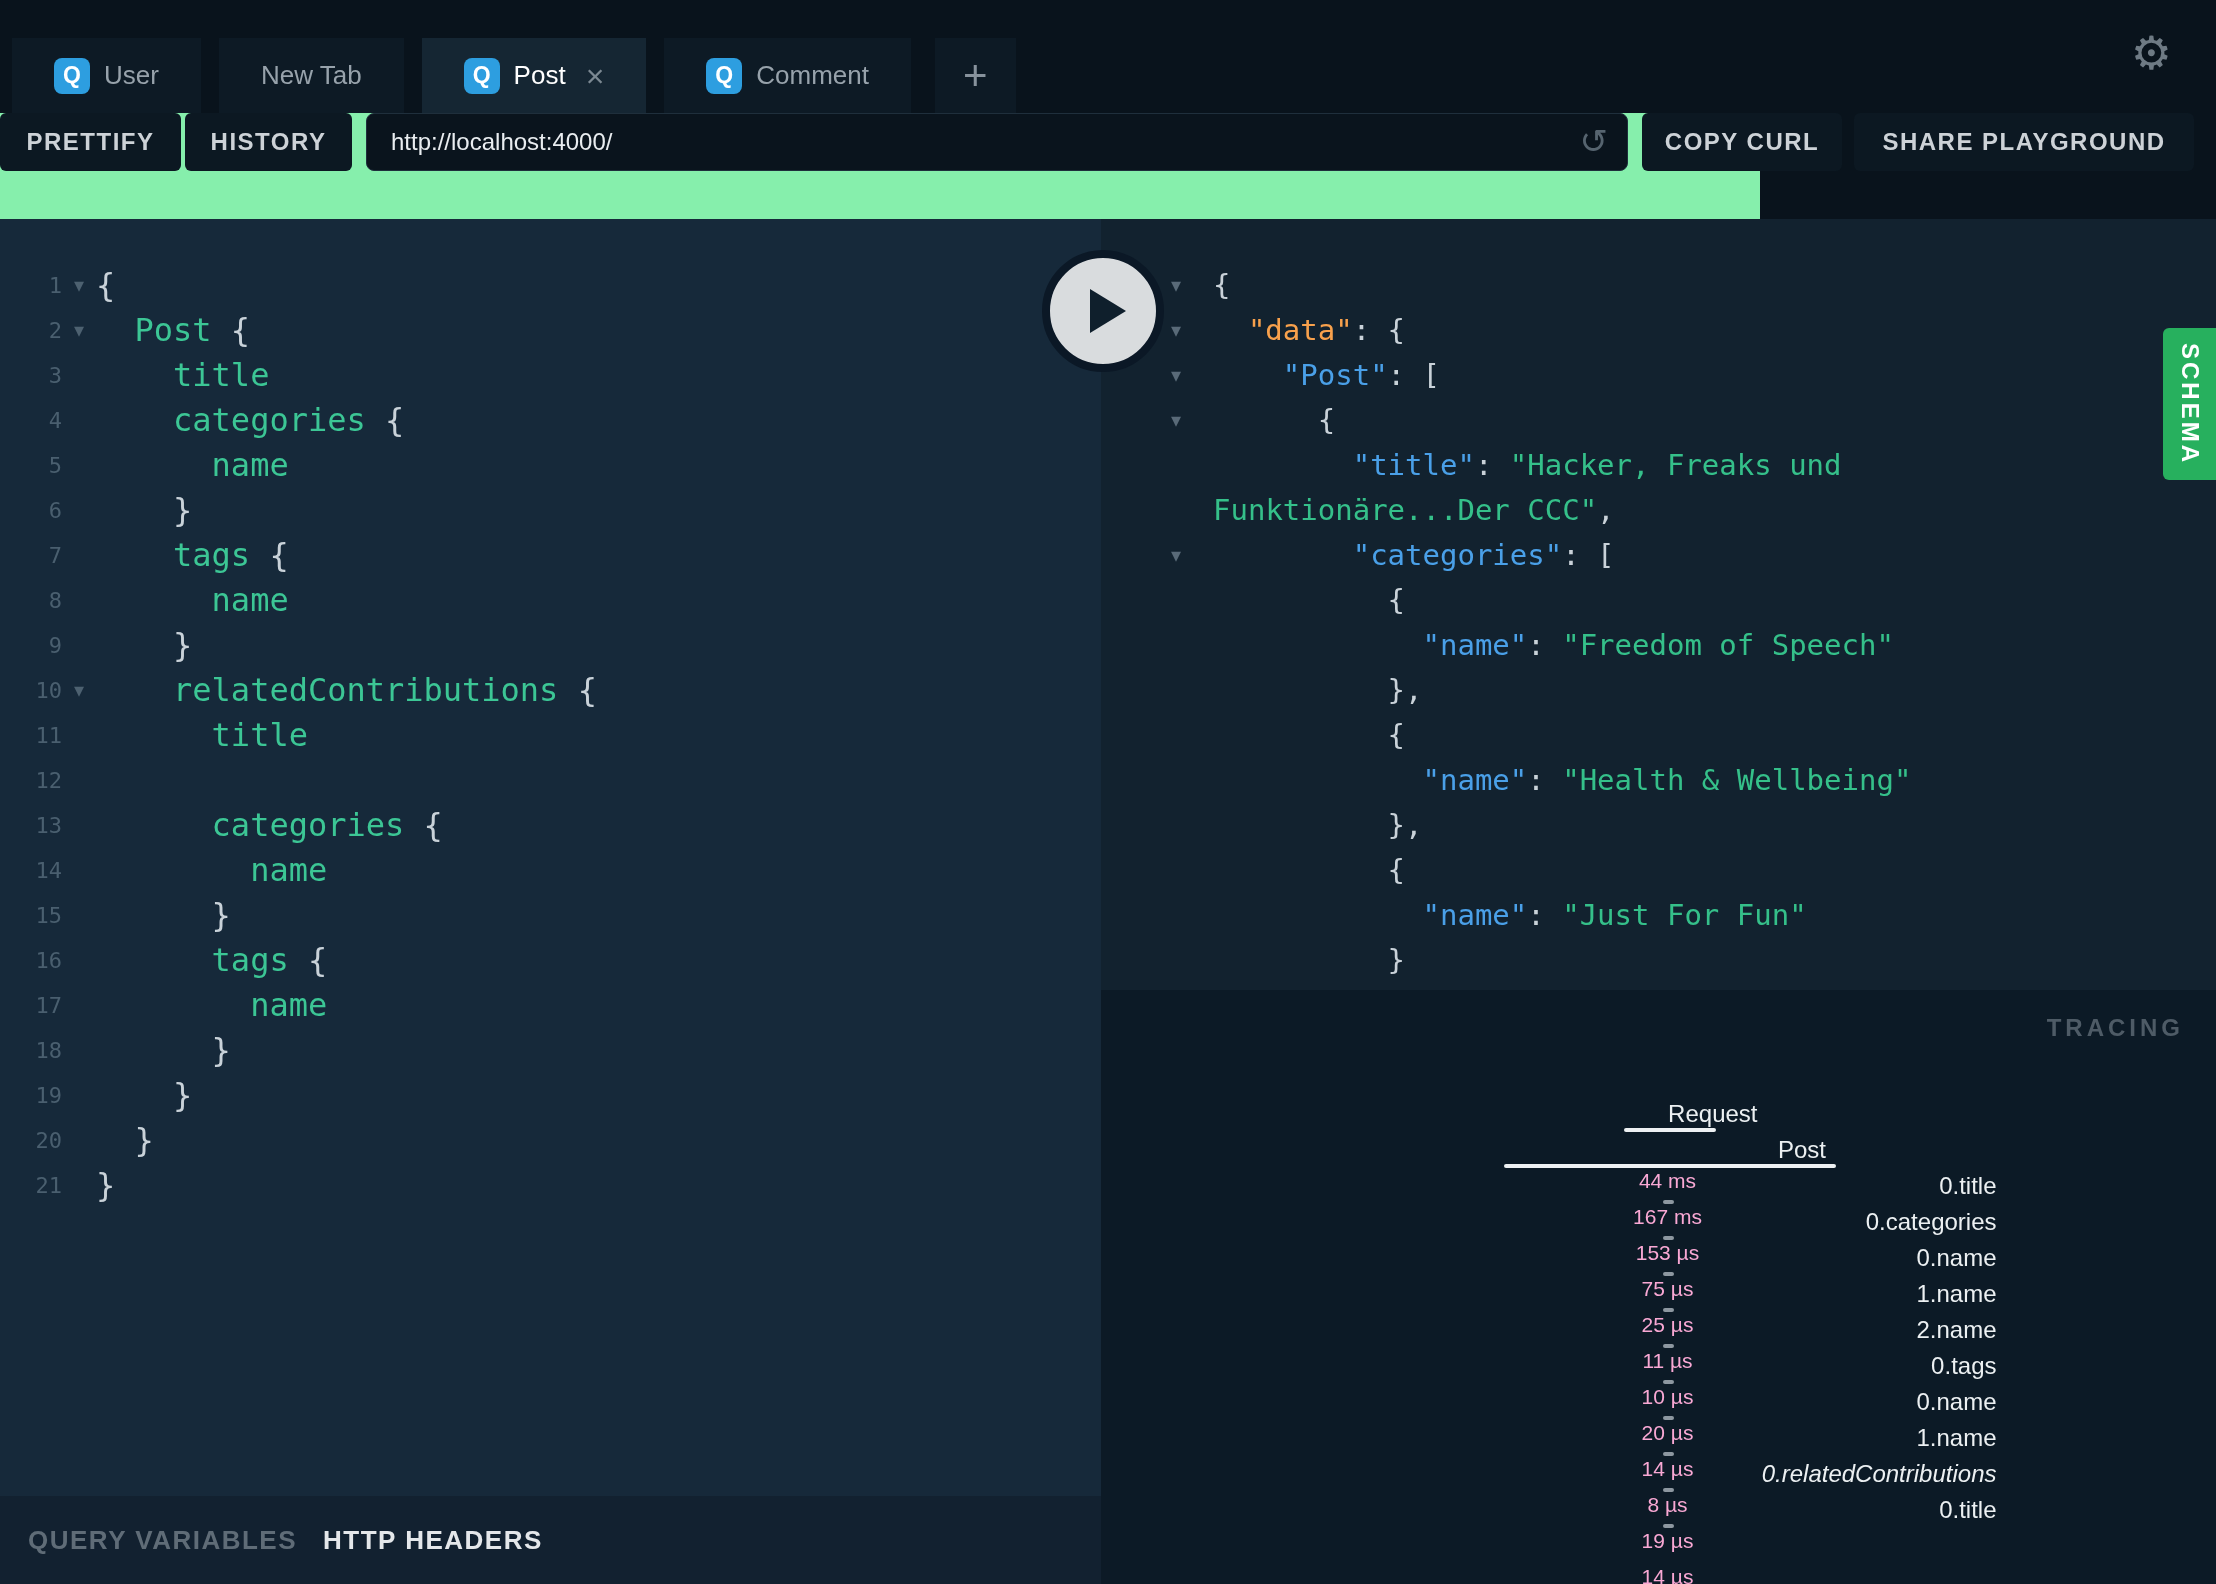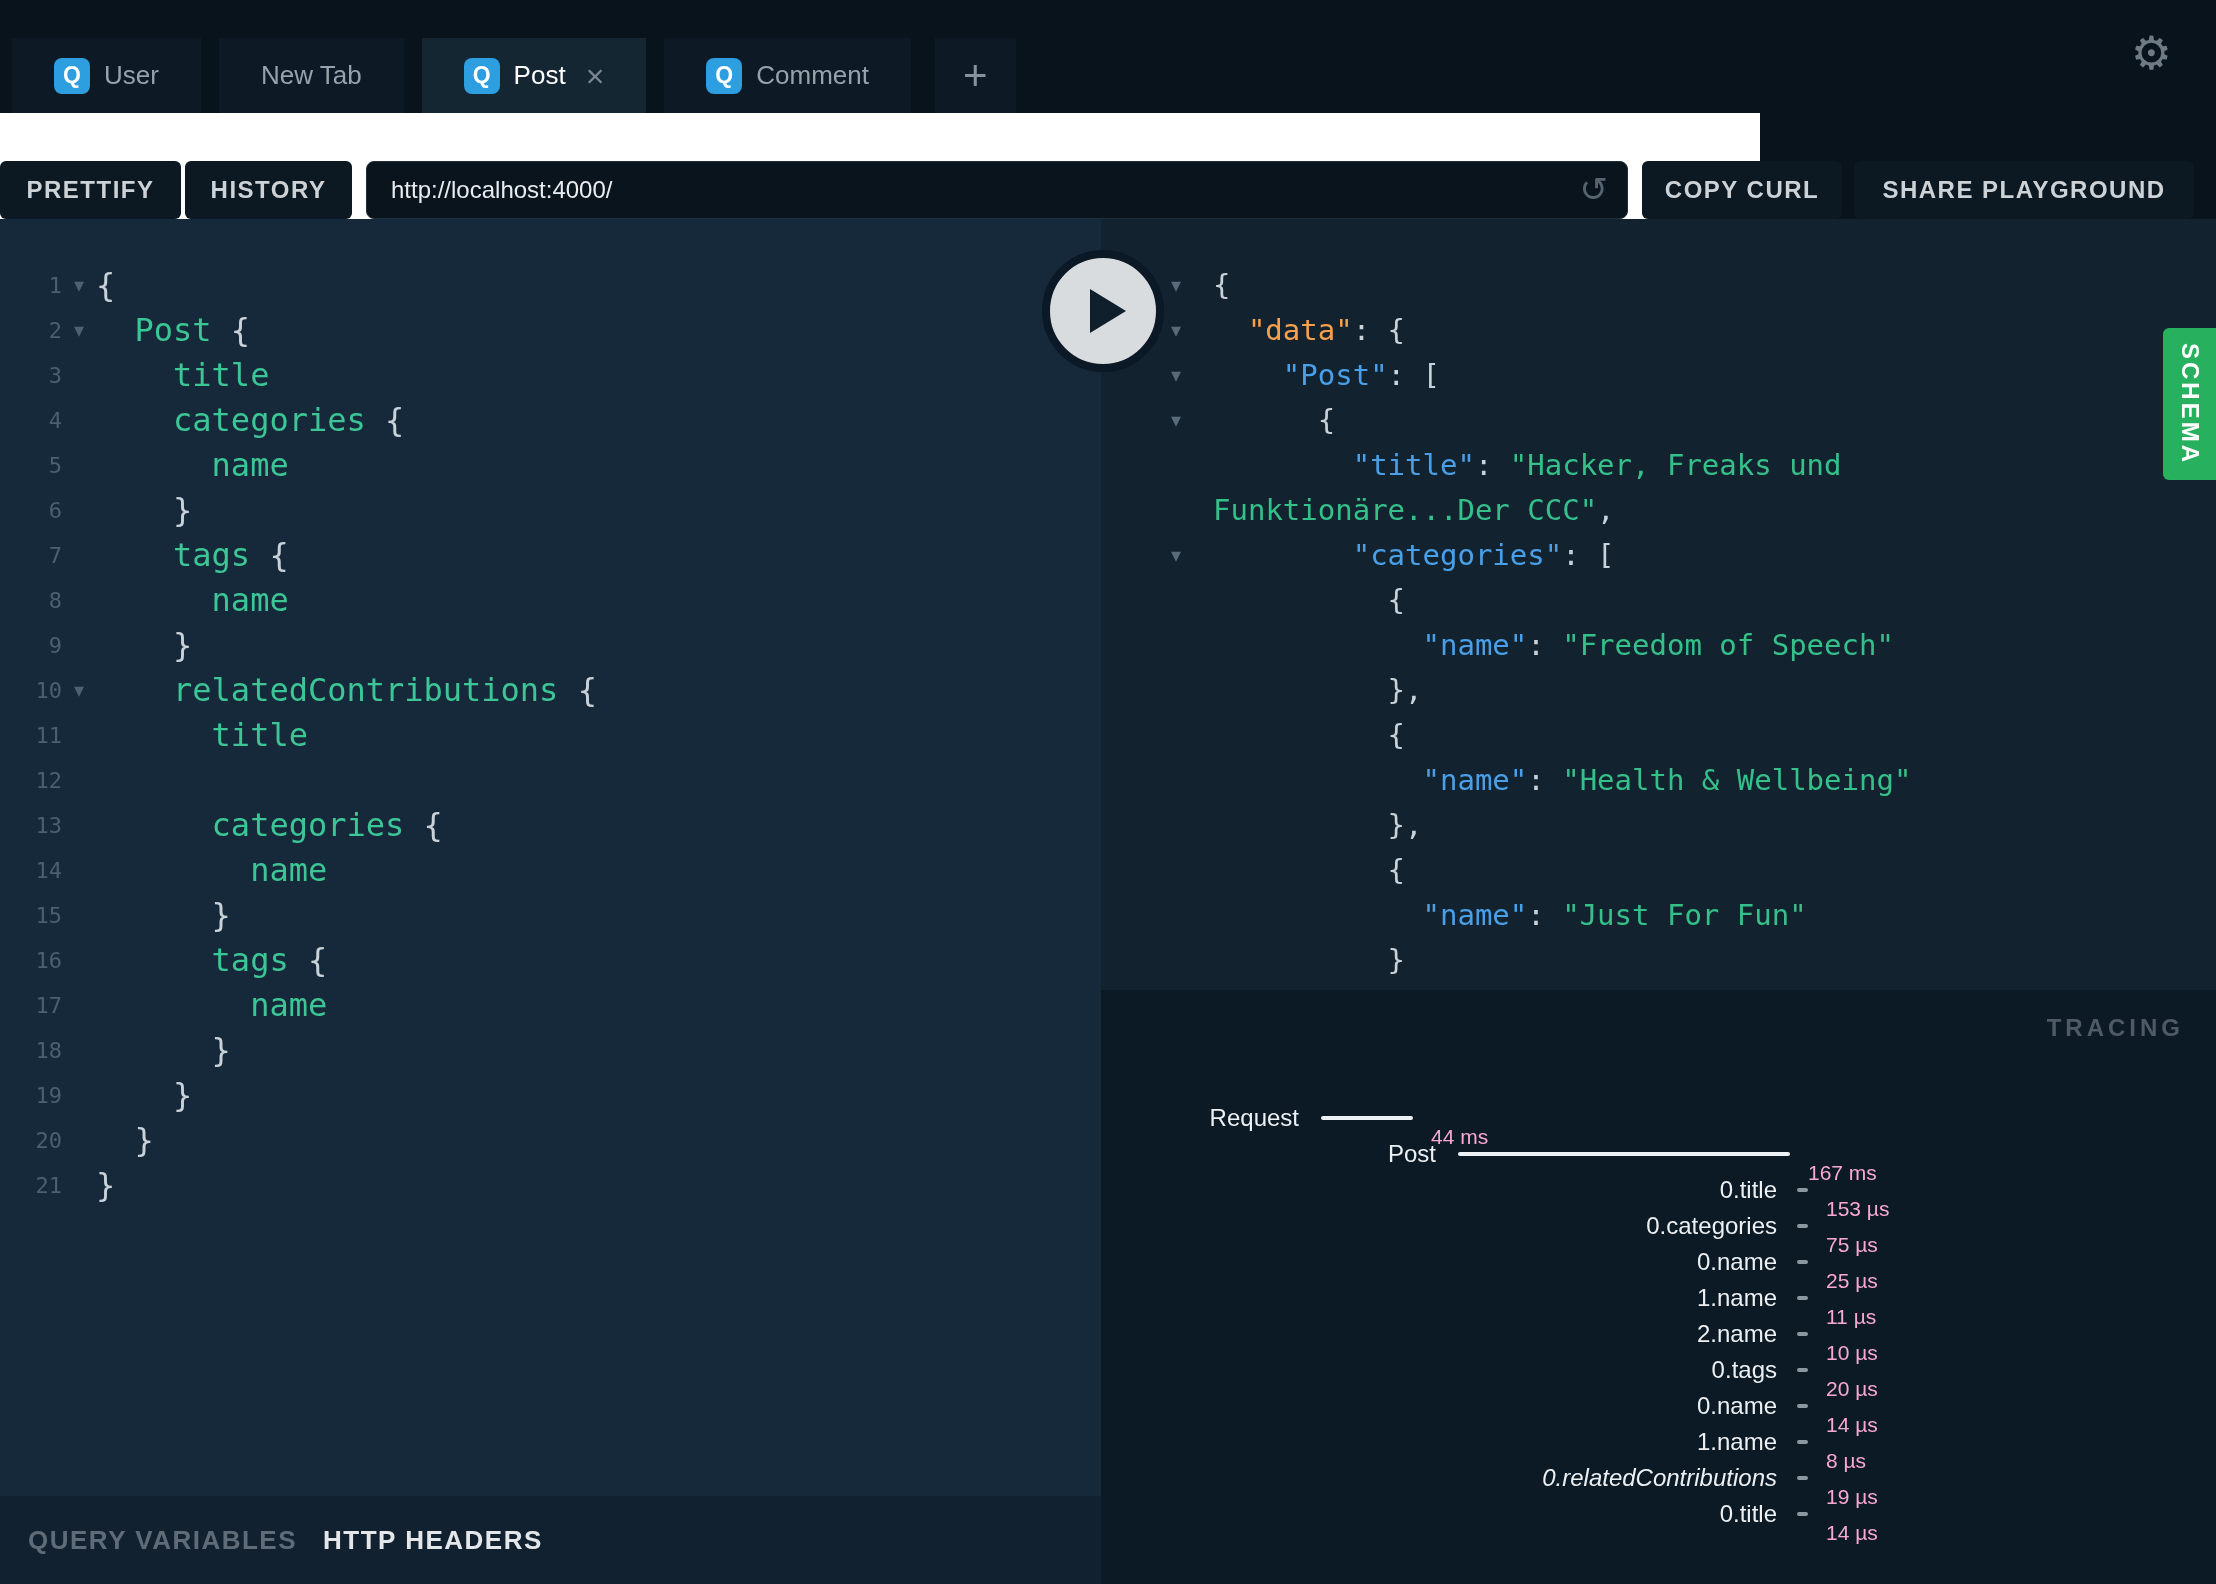--- a/index.html
+++ b/index.html
@@ -23,22 +23,22 @@
     width:36px;height:36px;border-radius:8px;background:#2d9ee0;color:#fff;
     display:flex;align-items:center;justify-content:center;
     font-size:23px;font-weight:bold;flex:none;
   }
   .tclose{font-size:32px;color:#7b8892;margin-left:6px;line-height:1;}
   .tab.add{padding:0 28px;color:#87929c;font-size:42px;font-weight:300;margin-left:6px;}
   .gear{position:absolute;right:44px;top:30px;font-size:46px;color:#6e7a84;cursor:pointer;line-height:1;}
 
   
   .toolbar{
-    position:absolute;left:0;top:113px;width:1760px;height:106px;background:#ffffff;
-    display:flex;align-items:flex-end;
+    position:absolute;left:0;top:113px;width:1760px;height:106px;background:#86efac;
+    display:flex;align-items:flex-start;
   }
   .tbtn{
     height:58px;border:none;border-radius:6px;background:#0c1822;color:#cdd2d7;
     font-family:"Liberation Sans", sans-serif;font-size:24px;font-weight:bold;letter-spacing:1.5px;
     display:flex;align-items:center;justify-content:center;cursor:pointer;flex:none;
   }
   .btn-prettify{width:181px;margin-right:4px;}
   .btn-history{width:167px;margin-right:14px;}
   .url-wrap{position:relative;width:1262px;height:58px;flex:none;margin-right:14px;}
   .url{
@@ -117,21 +117,21 @@
     writing-mode:vertical-rl;display:flex;align-items:center;justify-content:center;
     font-size:24px;font-weight:bold;letter-spacing:3px;cursor:pointer;z-index:6;
   }
 
   
   .tracing-title{
     position:absolute;top:24px;right:32px;
     color:#4e5b66;font-size:24px;font-weight:bold;letter-spacing:4px;
   }
   .trace-rows{position:absolute;left:0;top:110px;right:0;}
-  .trow{display:flex;align-items:center;height:36px;}
+  .trow{display:flex;align-items:center;height:36px;flex-direction:column;}
   .tlabel{flex:none;text-align:right;color:#ecf0f2;font-size:24px;white-space:nowrap;}
   .tbar{flex:none;height:4px;background:#eef1f3;border-radius:2px;margin-left:22px;}
   .tdash{flex:none;width:11px;height:4px;background:#8d97a0;border-radius:2px;margin-left:20px;}
   .ttime{flex:none;margin-left:18px;color:#f9a8d4;font-size:21px;white-space:nowrap;margin-top:37px;}
 </style>
 </head>
 <body>
 
 <div class="app">
 

